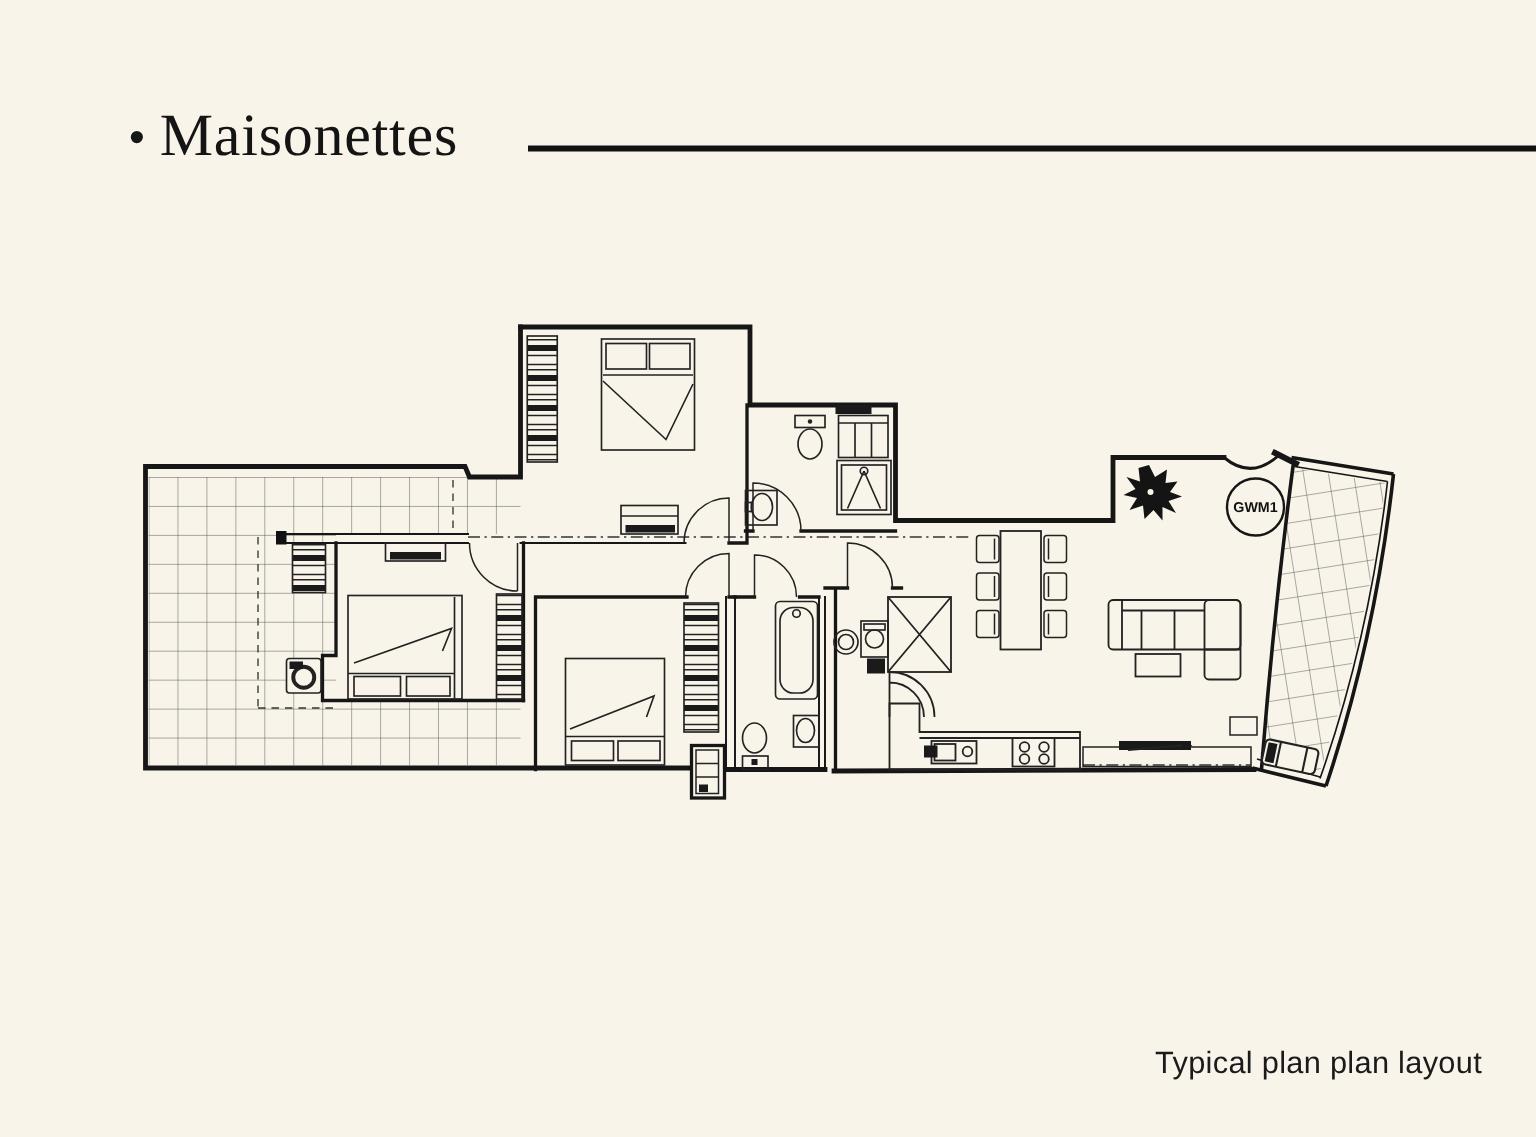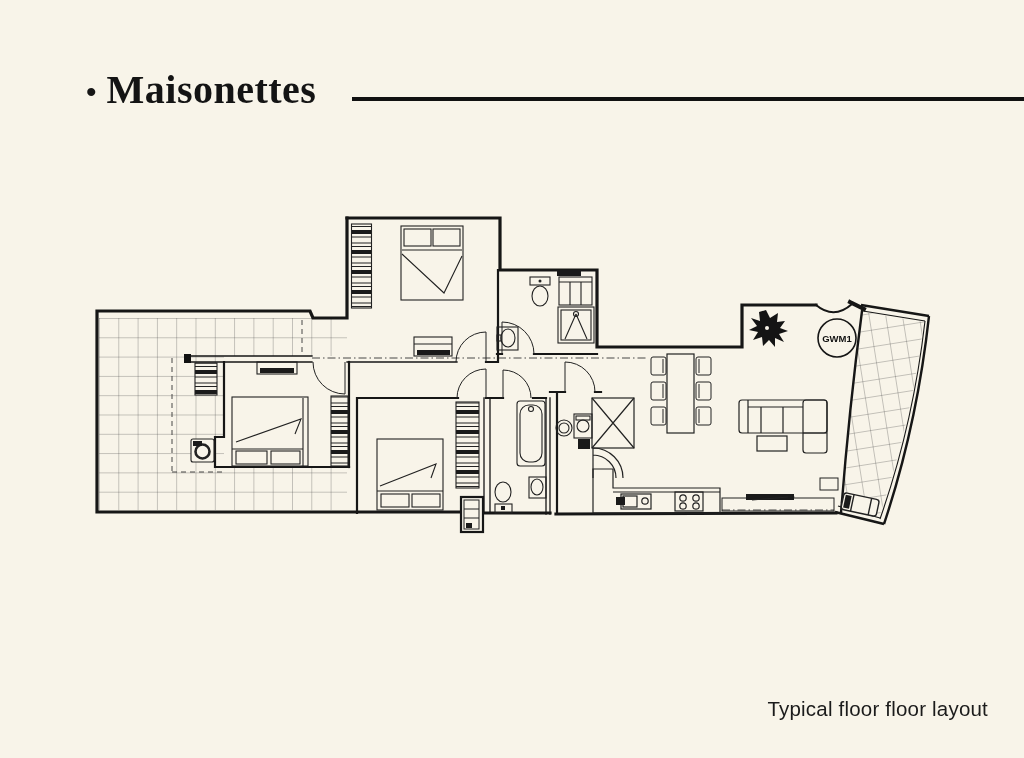--- a/index.html
+++ b/index.html
@@ -1,21 +1,21 @@
 <!DOCTYPE html>
 <html><head>
 <meta charset="utf-8">
 <style>
   html,body{margin:0;padding:0;background:#F8F4E9;}
   .canvas{position:relative;width:1024px;height:758px;background:#F8F4E9;overflow:hidden;
           font-family:"Liberation Sans",sans-serif;}
   .title-row{position:absolute;left:86px;top:70px;display:flex;align-items:center;}
   .bullet{font-size:30px;color:#161616;margin-right:10px;line-height:1;transform:translateY(2px);}
   .title{font-family:"Liberation Serif","DejaVu Serif",serif;font-size:40px;color:#141414;
-         letter-spacing:0.5px;line-height:1;font-weight:bold;}
+         letter-spacing:0.5px;line-height:1;}
   .title-rule{position:absolute;left:352px;right:0;top:97px;height:3.5px;background:#111;}
   .caption{position:absolute;right:36px;top:697px;font-size:20.5px;color:#1b1b1b;letter-spacing:0.2px;}
   svg text{font-family:"Liberation Sans",sans-serif;}
 </style>
 </head>
 <body>
 
 <div class="canvas">
 
   <div class="title-row">
@@ -236,14 +236,14 @@
             L757,326 L751,318 L760,321 L759,312 Z"></path>
       <circle cx="767" cy="328" r="2" fill="#F8F4E9"></circle>
     </g>
 
     <g>
       <circle cx="837" cy="338" r="19" stroke="#161616" stroke-width="1.6" fill="#F8F4E9"></circle>
       <text x="837" y="341.5" font-size="9.5" font-weight="bold" text-anchor="middle" fill="#111">GWM1</text>
     </g>
   </svg>
 
-  <div class="caption">Typical floor floor layout</div>
+  <div class="caption">Typical plan plan layout</div>
 </div>
 
 </body></html>

